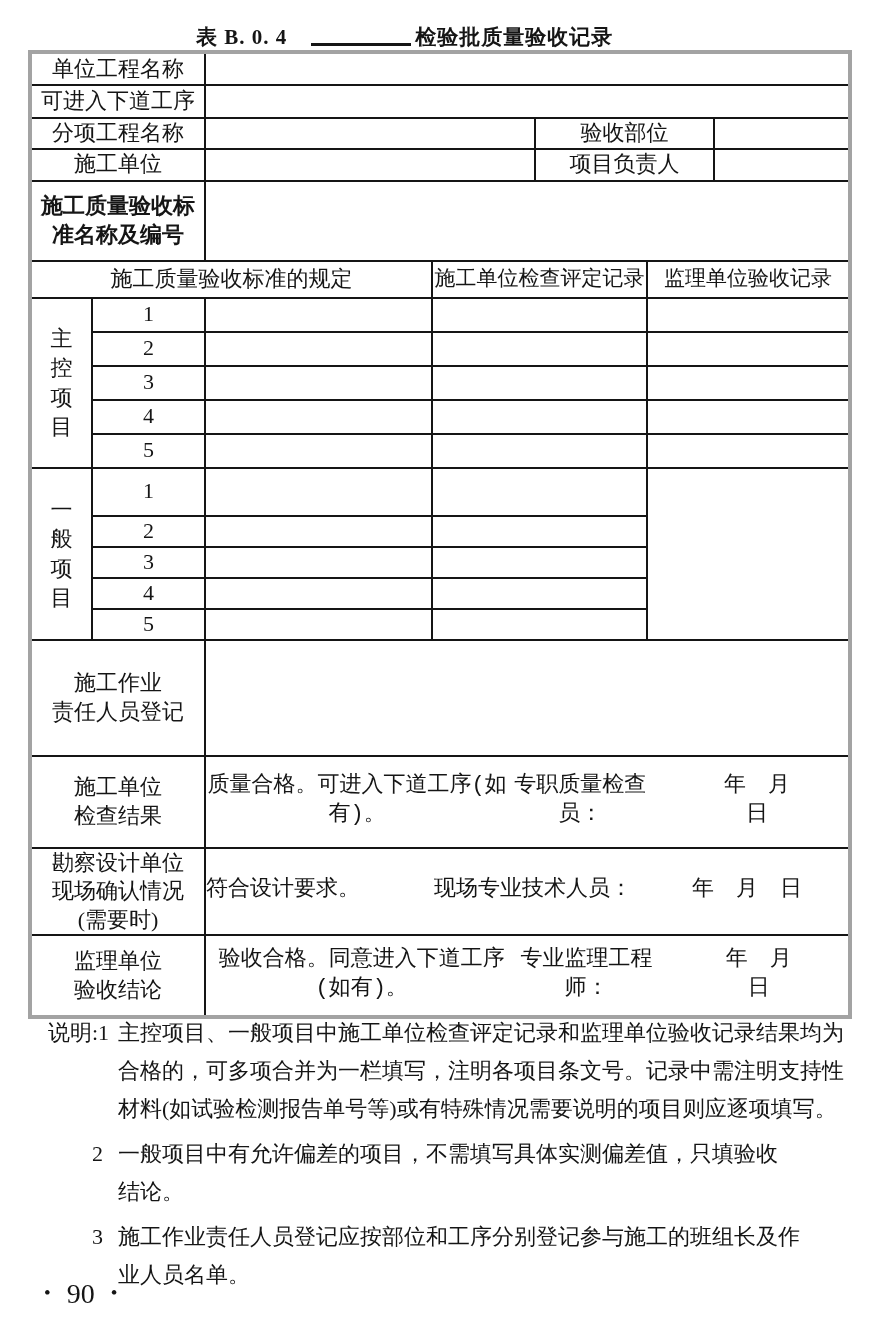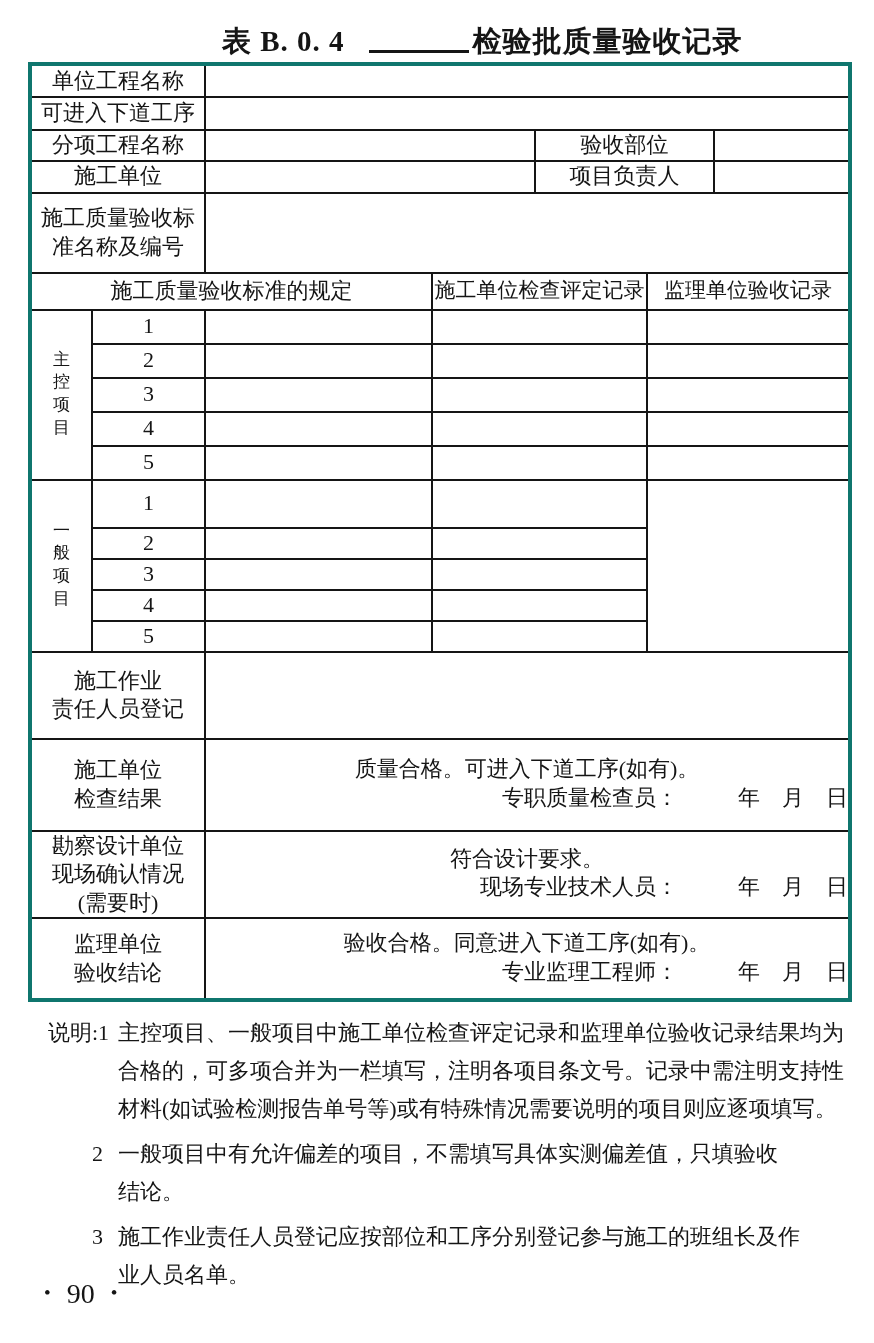--- a/index.html
+++ b/index.html
@@ -4,53 +4,53 @@
 <style>
   html,body { margin:0; padding:0; background:#e8e8e8; }
   .page {
     position:relative; width:874px; height:1343px; margin:0 auto;
     background:#ffffff; overflow:hidden;
     font-family:"Liberation Serif","DejaVu Serif",serif;
     color:#151515;
   }
   
   .title {
-    position:absolute; top:22px; left:222px; white-space:nowrap;
-    font-size:29px; font-weight:bold; letter-spacing:1px;
+    position:absolute; top:22px; left:196px; white-space:nowrap;
+    font-size:21px; font-weight:bold; letter-spacing:1px;
   }
   .title .blank {
     display:inline-block; width:100px; height:0.9em;
     border-bottom:3px solid #151515; margin:0 4px 0 24px;
     transform:translateY(2px);
   }
   
   table.form {
-    position:absolute; left:28px; top:62px; width:820px;
+    position:absolute; left:28px; top:50px; width:820px;
     border-collapse:collapse; table-layout:fixed;
-    border:4px solid #0f766e;
+    border:4px solid #a3a3a3;
   }
   table.form td {
     border:2px solid #151515; padding:0; overflow:hidden;
     font-size:22px; text-align:center; vertical-align:middle;
     line-height:1.3;
   }
   td.prewrap { white-space:pre-line; line-height:1.55; }
-  td.wraplab { padding:0 8px; line-height:1.6; }
+  td.wraplab { padding:0 8px; line-height:1.6;font-weight:bold; }
   td.num { font-size:23px; }
   .vert {
     display:inline-block; width:1.15em; word-break:break-all;
-    line-height:1.34; font-size:17px; letter-spacing:0;
+    line-height:1.34; font-size:22px; letter-spacing:0;
   }
   td.content {
     text-align:left; vertical-align:top; padding:7px 12px 6px 12px;
   }
-  .cflex { display:flex; flex-direction:column; justify-content:space-between; height:100%; box-sizing:border-box; }
+  .cflex { display:flex; flex-direction:row; justify-content:space-between; height:100%; box-sizing:border-box;font-family:Liberation Mono, monospace; }
   .sigline {
     display:flex; justify-content:flex-end; align-items:flex-end;
-    column-gap:60px; margin-bottom:2px;
+    column-gap:60px; padding-right:46px; margin-bottom:2px;
   }
   
   .notes {
     position:absolute; left:48px; top:1014px; width:802px;
     font-size:22px;
   }
   .note { display:flex; margin-bottom:7px; }
   .note .nlab { flex:0 0 70px; width:70px; line-height:38px; box-sizing:border-box; }
   .note .nlab.indent { padding-left:44px; }
   .note .ntext {
@@ -174,21 +174,21 @@
       <td class="num">4</td>
       <td></td>
       <td colspan="2"></td>
     </tr>
     <tr style="height:31px">
       <td class="num">5</td>
       <td></td>
       <td colspan="2"></td>
     </tr>
 
-    <tr style="height:87px">
+    <tr style="height:116px">
       <td colspan="2" class="prewrap">施工作业
 责任人员登记</td>
       <td colspan="5"></td>
     </tr>
 
     <tr style="height:92px">
       <td colspan="2" class="prewrap">施工单位
 检查结果</td>
       <td colspan="5" class="content">
         <div class="cflex">

